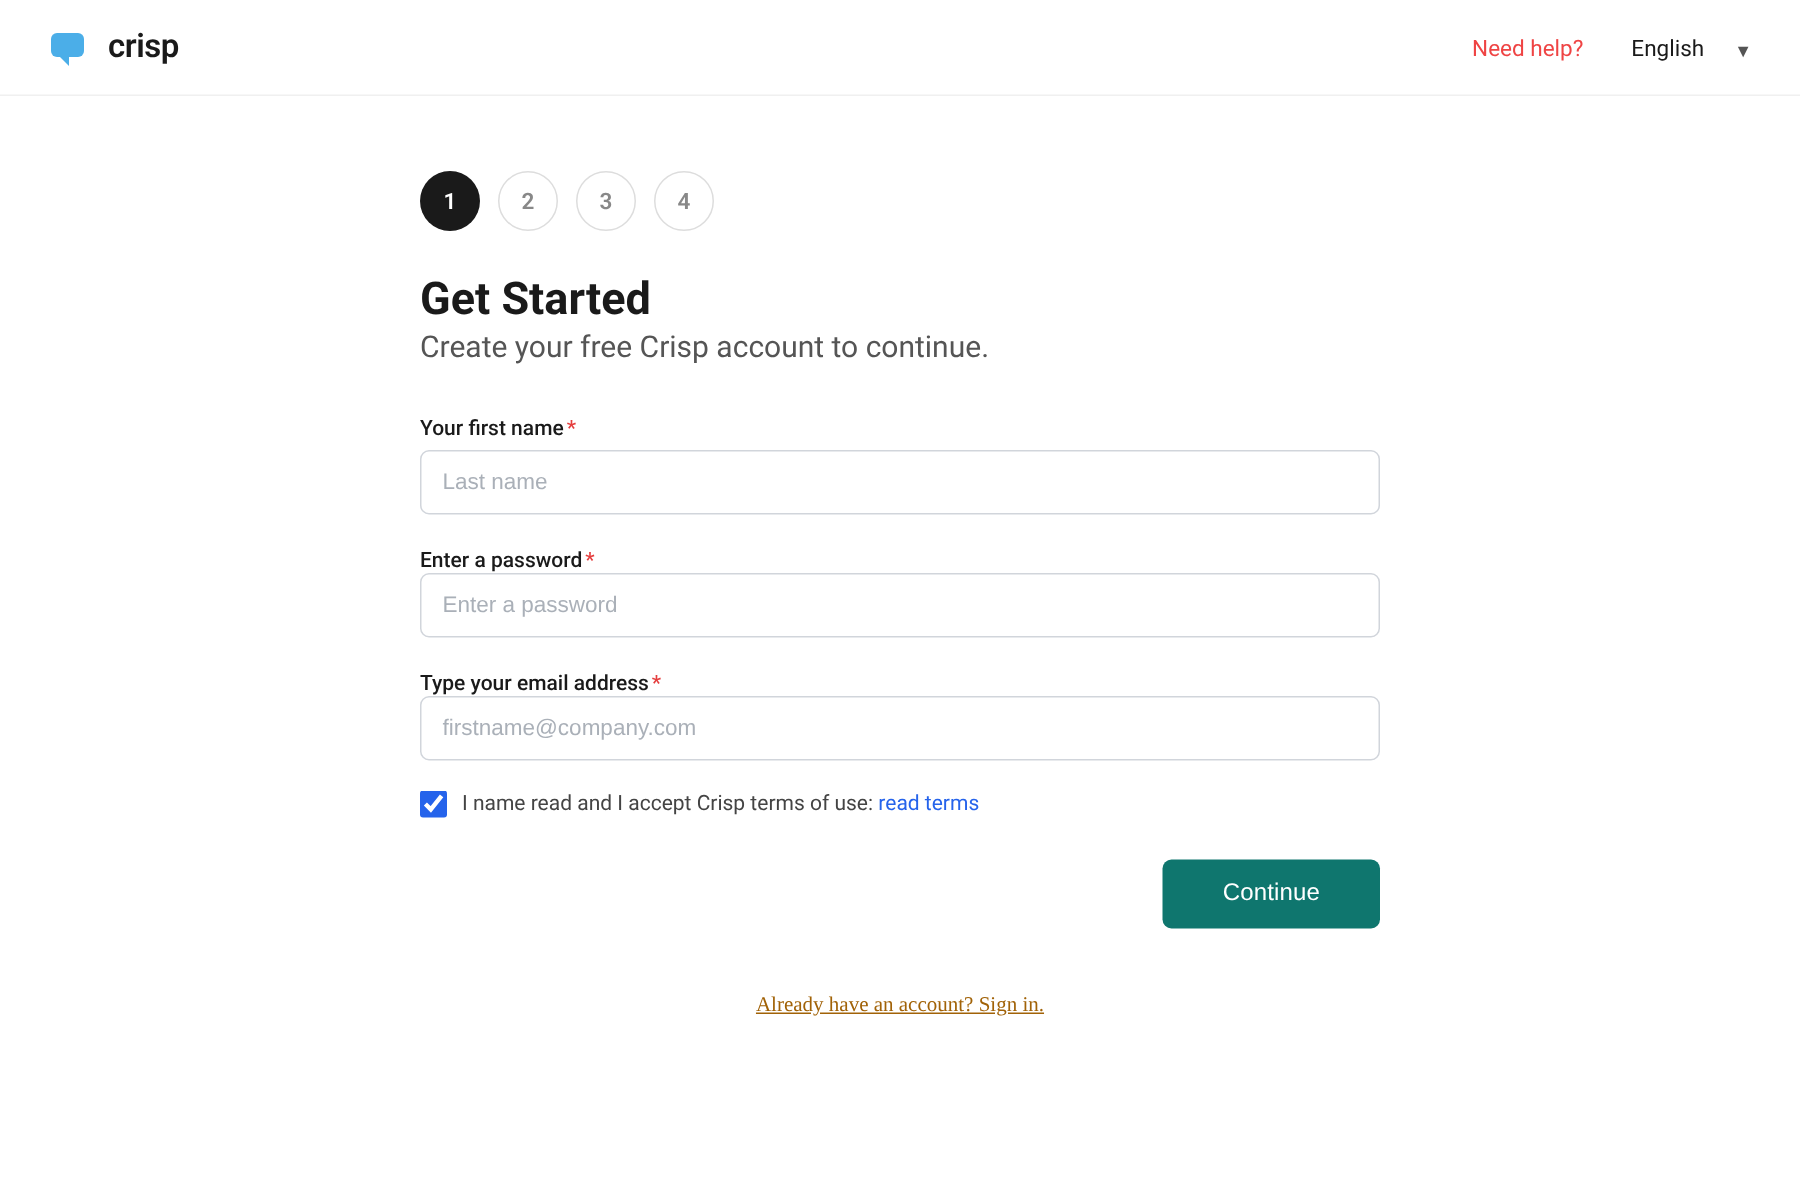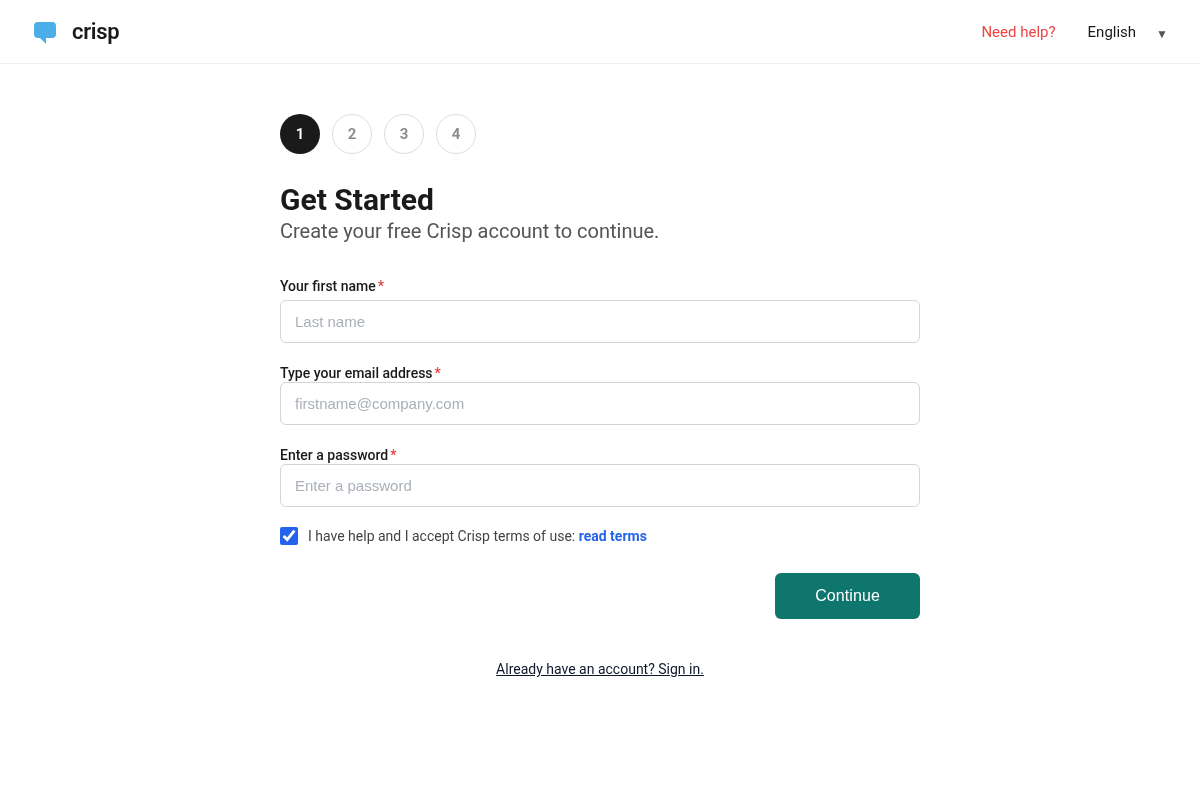--- a/index.html
+++ b/index.html
@@ -193,21 +193,21 @@
       flex-shrink: 0;
     }
 
     .checkbox-label {
       font-size: 14px;
       color: #444;
     }
 
     .read-terms {
       color: #2563eb;
-      font-weight: 700;
+      font-weight: 400;
       text-decoration: none;
       cursor: pointer;
     }
 
     
     .continue-btn-row {
       display: flex;
       justify-content: flex-end;
       margin-bottom: 40px;
     }
@@ -224,23 +224,24 @@
       letter-spacing: 0.1px;
     }
 
     
     .signin-link {
       text-align: center;
     }
 
     .signin-link a {
       font-size: 14px;
-      color: #0f172a;
+      color: #a16207;
       text-decoration: underline;
       cursor: pointer;
+      font-family: Liberation Serif, serif;
     }
   </style>
 </head>
 <body>
 
 <header class="header">
   <div class="logo">
     <svg class="logo-icon" viewBox="0 0 32 32" fill="none" xmlns="http://www.w3.org/2000/svg">
       <rect x="2" y="6" width="22" height="16" rx="4" fill="#4BAEE8"></rect>
       <polygon points="8,22 14,28 14,22" fill="#4BAEE8"></polygon>
@@ -273,36 +274,36 @@
       <div class="field-group">
         <label class="field-label">
           <span>Your first name</span><span class="required-star">*</span>
         </label>
         <input class="field-input" type="text" placeholder="Last name" style="">
       </div>
     </div>
 
     <div class="field-full">
       <label class="field-label">
+        <span>Enter a password</span><span class="required-star">*</span>
+      </label>
+      <input class="field-input" type="password" placeholder="Enter a password" style="">
+    </div>
+
+    <div class="field-full">
+      <label class="field-label">
         <span>Type your email address</span><span class="required-star">*</span>
       </label>
       <input class="field-input" type="email" placeholder="firstname@company.com" style="">
     </div>
 
-    <div class="field-full">
-      <label class="field-label">
-        <span>Enter a password</span><span class="required-star">*</span>
-      </label>
-      <input class="field-input" type="password" placeholder="Enter a password" style="">
-    </div>
-
     <div class="checkbox-row">
       <input class="checkbox" type="checkbox" checked="" style="">
       <span class="checkbox-label">
-        <span>I have help and I accept Crisp terms of use:</span>
+        <span>I name read and I accept Crisp terms of use:</span>
         <a class="read-terms">read terms</a>
       </span>
     </div>
 
     <div class="continue-btn-row">
       <button class="continue-btn">Continue</button>
     </div>
 
     <div class="signin-link">
       <a>Already have an account? Sign in.</a>

